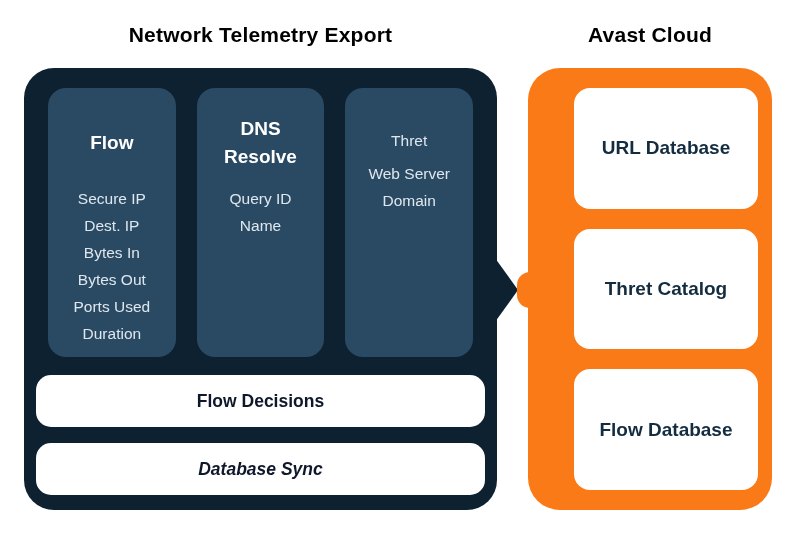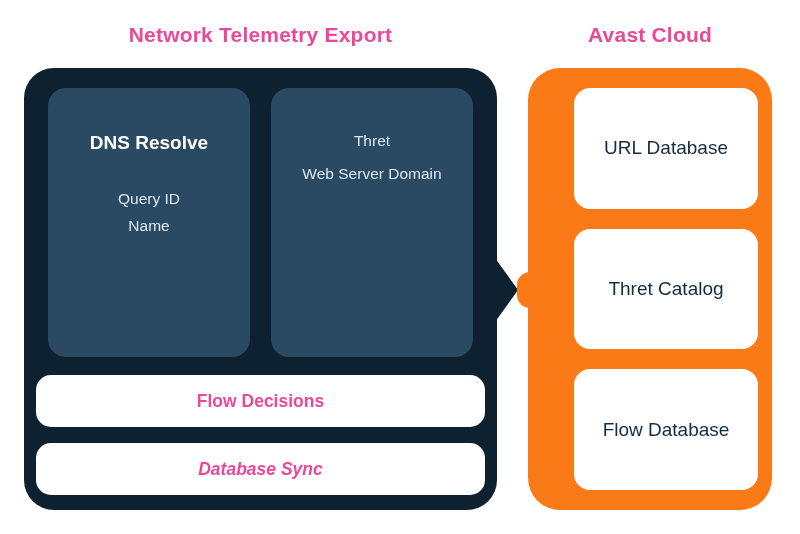--- a/index.html
+++ b/index.html
@@ -3,21 +3,21 @@
 <meta charset="utf-8">
 <style>
   html,body{margin:0;padding:0;background:#ffffff;}
   .stage{
     position:relative;width:800px;height:534px;background:#ffffff;overflow:hidden;
     font-family:"Liberation Sans", sans-serif;
   }
   .main-title{
     position:absolute;top:20px;height:30px;line-height:30px;
     text-align:center;font-size:21px;font-weight:bold;letter-spacing:.2px;
-    color:#ec4899;
+    color:#000000;
   }
   .title-left{left:24px;width:473px;}
   .title-right{left:528px;width:244px;}
 
   
   .panel-dark{
     position:absolute;left:24px;top:68px;width:473px;height:442px;
     background:#0d2130;border-radius:30px;box-sizing:border-box;
   }
   .cards-row{
@@ -33,21 +33,21 @@
   }
   .card-items{margin-top:13px;}
   .card-item{
     font-size:15.5px;line-height:27px;color:#dfe7ee;
   }
   .card-item.gap-above{margin-top:6px;}
 
   .pill-bar{
     margin:18px 12px 0 12px;height:52px;background:#ffffff;border-radius:15px;
     display:flex;align-items:center;justify-content:center;
-    font-size:17.5px;font-weight:bold;color:#ec4899;
+    font-size:17.5px;font-weight:bold;color:#0f172a;
   }
   .pill-bar.second{margin-top:16px;font-style:italic;}
 
   
   .connector-triangle{
     position:absolute;left:495px;top:258px;width:0;height:0;
     border-top:32px solid transparent;border-bottom:32px solid transparent;
     border-left:23px solid #0d2130;
   }
   .connector-bump{
@@ -57,35 +57,46 @@
 
   
   .panel-orange{
     position:absolute;left:528px;top:68px;width:244px;height:442px;
     background:#fa7a18;border-radius:32px;box-sizing:border-box;
     padding:20px 14px;display:flex;flex-direction:column;gap:20px;
   }
   .cloud-card{
     flex:1;background:#ffffff;border-radius:16px;
     display:flex;align-items:center;justify-content:center;
-    font-size:19px;font-weight:normal;color:#132c40;text-align:center;margin-left:32px;
+    font-size:19px;font-weight:bold;color:#132c40;text-align:center;margin-left:32px;
   }
 </style>
 </head>
 <body>
 
 <div class="stage">
 
   <div class="main-title title-left">Network Telemetry Export</div>
 
   <div class="main-title title-right">Avast Cloud</div>
 
   <div class="panel-dark">
     <div class="cards-row">
 
+      <div class="telemetry-card">
+        <div class="card-title">Flow</div>
+        <div class="card-items">
+          <div class="card-item">Secure IP</div>
+          <div class="card-item">Dest. IP</div>
+          <div class="card-item">Bytes In</div>
+          <div class="card-item">Bytes Out</div>
+          <div class="card-item">Ports Used</div>
+          <div class="card-item">Duration</div>
+        </div>
+      </div>
 
       <div class="telemetry-card">
         <div class="card-title">DNS Resolve</div>
         <div class="card-items">
           <div class="card-item">Query ID</div>
           <div class="card-item">Name</div>
         </div>
       </div>
 
       <div class="telemetry-card">

